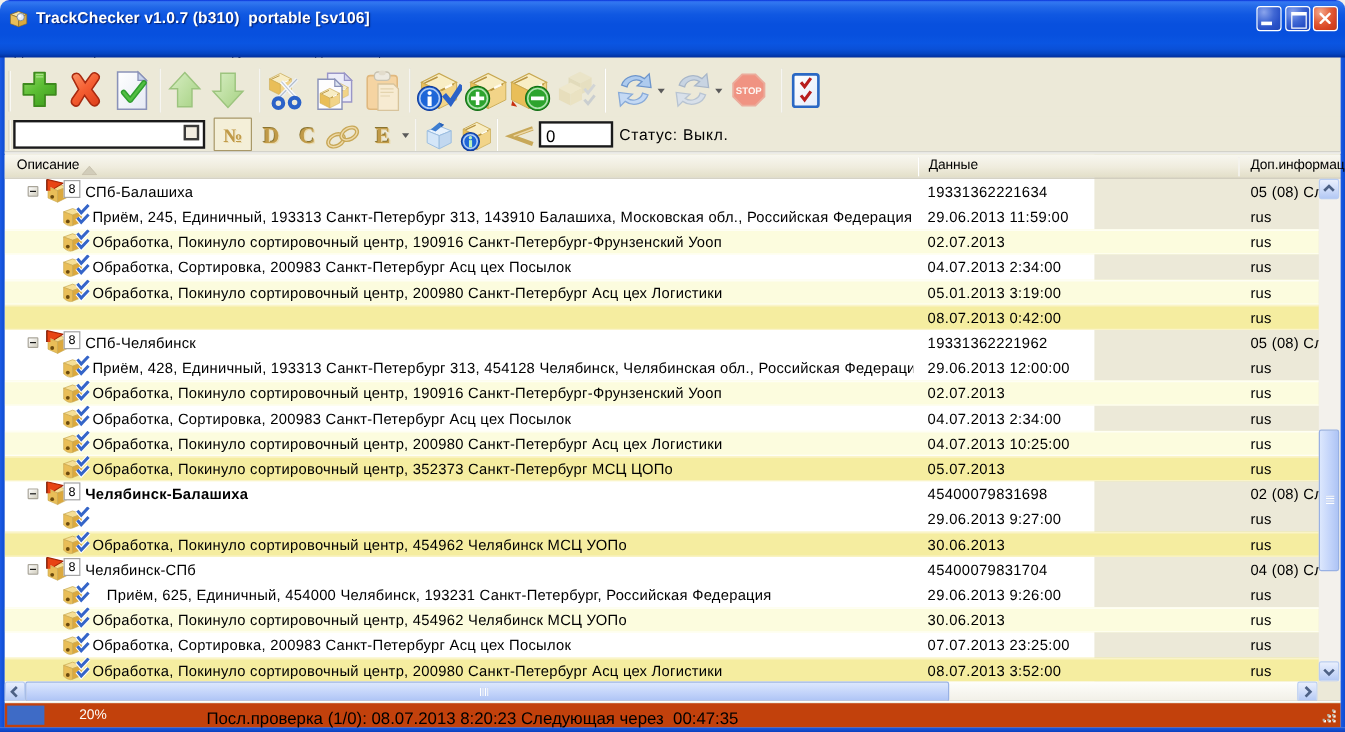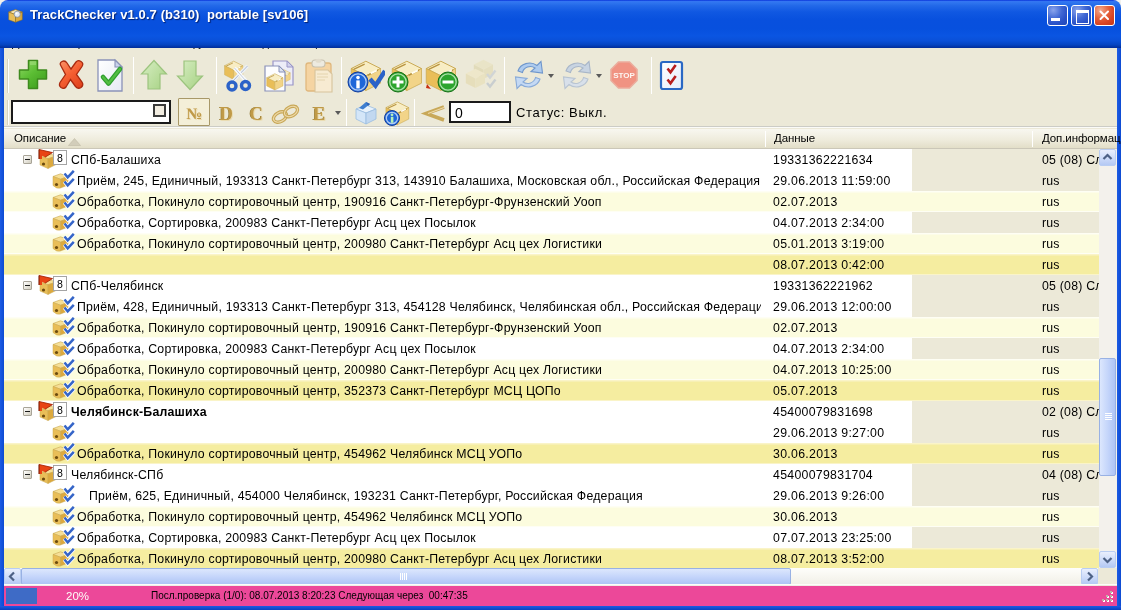--- a/index.html
+++ b/index.html
@@ -54,25 +54,25 @@
 .badge { position:absolute; left:49px; top:1px; width:14px; height:15px; background:#fff; border:1px solid #A4A4A4; font-size:10.5px; text-align:center; line-height:14px; letter-spacing:0; }
 #vsb { position:absolute; left:1099px; top:149px; width:18px; height:419px; background:#F3F1EC; }
 #hsb { position:absolute; left:4px; top:568px; width:1094px; height:18px; background:linear-gradient(180deg,#FEFEFB,#F0EEE5); }
 #hsb-corner { position:absolute; left:1098px; top:568px; width:19px; height:18px; background:#ECE9D8; }
 .sbtn { position:absolute; width:17px; height:17px; border-radius:2px; border:1px solid #B9CDF2; background:linear-gradient(180deg,#E9EFFD 0%,#CDDBF9 55%,#B4C9F4 100%); }
 .sbtn svg { position:absolute; left:0px; top:0px; }
 .thumbv { position:absolute; left:0; width:17px; border-radius:2px; border:1px solid #98B1E4; background:linear-gradient(90deg,#DCE7FD 0%,#C3D4FA 55%,#AEC4F5 100%); }
 .thumbh { position:absolute; top:0; height:17px; border-radius:2px; border:1px solid #98B1E4; background:linear-gradient(180deg,#DCE7FD 0%,#C3D4FA 55%,#AEC4F5 100%); }
 .gripdots { position:absolute; display:flex; gap:1px; }
 .gripdots i { display:block; width:1px; height:7px; background:#8FA8DC; border-right:1px solid #fff; }
-#sbar { position:absolute; left:4px; top:586px; width:1113px; height:20px; background:#ec4899; }
+#sbar { position:absolute; left:4px; top:586px; width:1113px; height:20px; background:#c2410c; }
 #sline { position:absolute; left:4px; top:584px; width:1113px; height:1px; background:#8E8C84; border-bottom:1px solid #FDFDFA; }
 #sbar .pg { position:absolute; left:2px; top:2px; width:31px; height:16px; background:#3E6BC6; }
 #sbar .pct { position:absolute; left:62px; top:4px; color:#FDFDF8; font-size:11.5px; }
-#sbar .txt { position:absolute; left:147px; top:4px; color:#000; font-size:10px; }
+#sbar .txt { position:absolute; left:168px; top:4px; color:#000; font-size:14px; }
 .rgrip { position:absolute; right:2px; bottom:2px; }
 </style>
 </head>
 <body>
 <div class="corner" style="left:0;"></div>
 <div class="corner" style="left:1111px;"></div>
 <div id="title">
   <span class="ticon">
     <svg width="17" height="17" viewBox="0 0 20 20">
       <path d="M2 6 L10 3 L18 6 L10 9 Z" fill="#F6E3A8" stroke="#8A6A20" stroke-width="0.8"></path>

